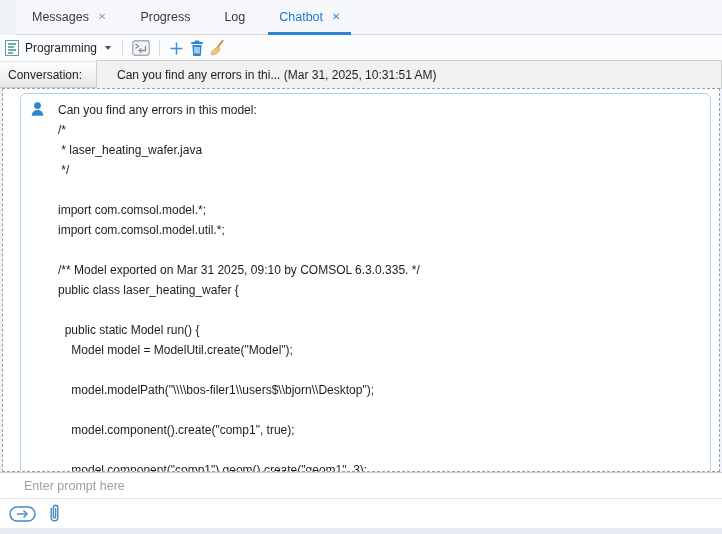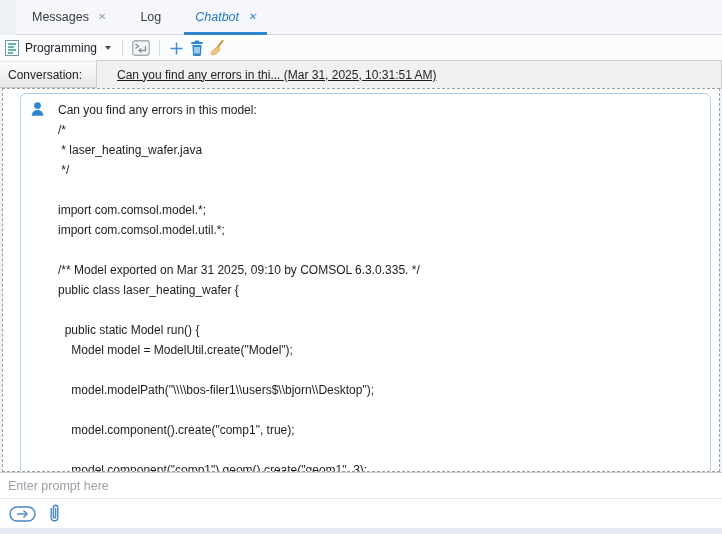--- a/index.html
+++ b/index.html
@@ -7,21 +7,21 @@
   body { font-family:"Liberation Sans", sans-serif; background:#eef1f5; overflow:hidden; }
   .app { position:relative; width:722px; height:534px; background:#eef1f5; }
 
   
   .tabbar { position:absolute; left:16px; top:0; width:722px; height:35px;
             background:#f5f7fa; border-bottom:1px solid #d6d9dd;
             display:flex; align-items:center; padding-left:4px; }
   .tab { position:relative; height:34px; display:flex; align-items:center;
          padding:0 12px; margin-right:10px; font-size:12.5px; color:#36393f; cursor:default; }
   .tab .close { margin-left:9px; font-size:10px; color:#9aa0a8; line-height:1; }
-  .tab.active { color:#1f78c8;font-style:italic; }
+  .tab.active { color:#1f78c8; }
   .tab.active .close { color:#2e86d1; }
   .tab.active::after { content:""; position:absolute; left:1px; right:1px; bottom:-1px;
                        height:3px; background:#2e86d1; }
 
   
   .toolbar { position:absolute; left:0; top:35px; width:722px; height:27px;
              background:#fafcfe; border-bottom:1px solid #e6e9ec;
              display:flex; align-items:center; }
   .tbtn { display:flex; align-items:center; justify-content:center; height:22px;
           padding:0 3px; border-radius:2px; }
@@ -31,51 +31,54 @@
            border-right:3.5px solid transparent; border-top:4px solid #4a4d52; margin-left:2px; }
   .sep { width:1px; height:16px; background:#d9dcdf; margin:0 6px; }
 
   
   .conv-row { position:absolute; left:0; top:62px; width:722px; height:26px;
               background:linear-gradient(#fdfdfd,#e7e7e8); border-bottom:1px solid #c6c8ca;
               display:flex; align-items:center; }
   .conv-label { font-size:12px; color:#1c1e21; padding-left:8px; width:96px; flex:0 0 auto; }
   .conv-select { flex:1; height:29px; background:#f1f1f2; border:1px solid #cfd0d2;
                  display:flex; align-items:center; padding-left:20px;
-                 font-size:12px; color:#1c1e21;text-decoration:underline; }
+                 font-size:12px; color:#1c1e21; }
 
   
   .chat-area { position:absolute; left:2px; top:88px; width:718px; height:384px;
                background:#ffffff; border:1px dashed #9b9da0; overflow:hidden; }
   .msg-box { position:absolute; left:17px; top:4px; right:8px; height:620px;
              border:1px solid #aed3ee; border-radius:6px; background:#ffffff; }
   .msg-avatar { position:absolute; left:10px; top:8px; }
   .msg-text { position:absolute; left:37px; top:6px; right:14px;
               font-size:12px; line-height:20px; color:#1b1c1e; white-space:pre-wrap; }
 
   
   .prompt-row { position:absolute; left:0; top:472px; width:722px; height:27px;
                 background:#ffffff; border-top:1px solid #c9cdd2; border-bottom:1px solid #e2e6ea; }
-  .prompt-input { width:100%; height:100%; border:none; outline:none; padding:0 8px;
+  .prompt-input { width:100%; height:100%; border:none; outline:none; padding:0 24px;
                   font-family:"Liberation Sans", sans-serif; font-size:12.5px; color:#1c1e21; }
   .prompt-input::placeholder { color:#9aa1a9; }
   .actions-row { position:absolute; left:0; top:499px; width:722px; height:29px;
                  background:#ffffff; display:flex; align-items:center; gap:11px; padding-left:9px; }
   .bottom-strip { position:absolute; left:0; top:528px; width:722px; height:6px; background:#e7ebf1; }
   .icon-btn { display:flex; align-items:center; }
 </style>
 </head>
 <body>
 
 <div class="app">
 
   <div class="tabbar">
     <div class="tab">
       <span>Messages</span>
       <span class="close">✕</span>
+    </div>
+    <div class="tab">
+      <span>Progress</span>
     </div>
     <div class="tab">
       <span>Log</span>
     </div>
     <div class="tab active">
       <span>Chatbot</span>
       <span class="close">✕</span>
     </div>
   </div>
 

